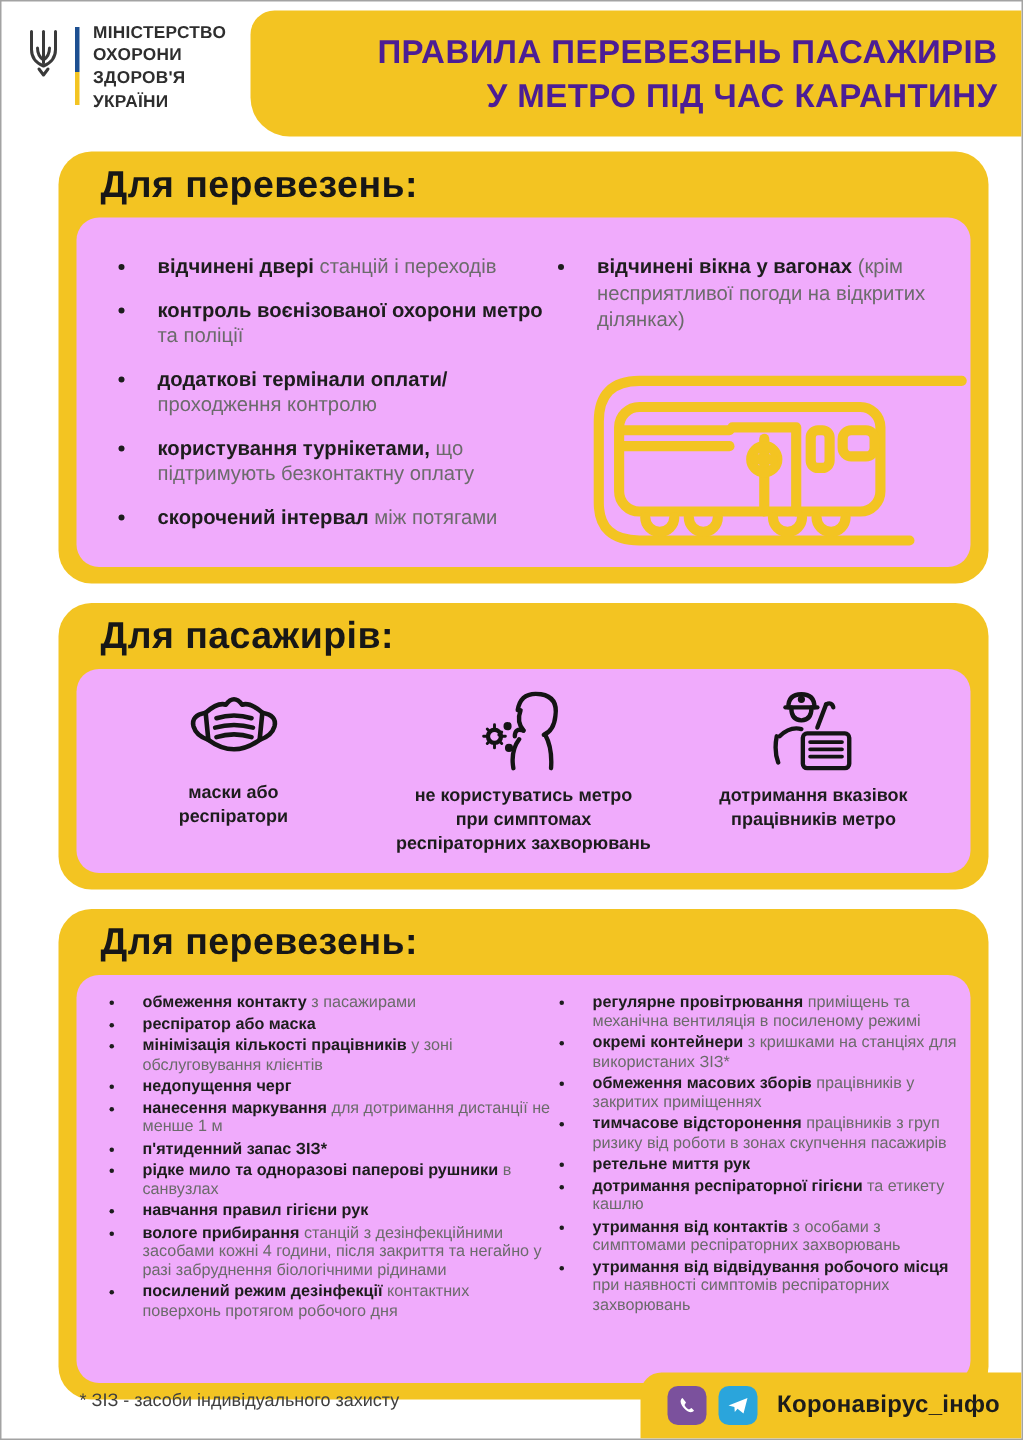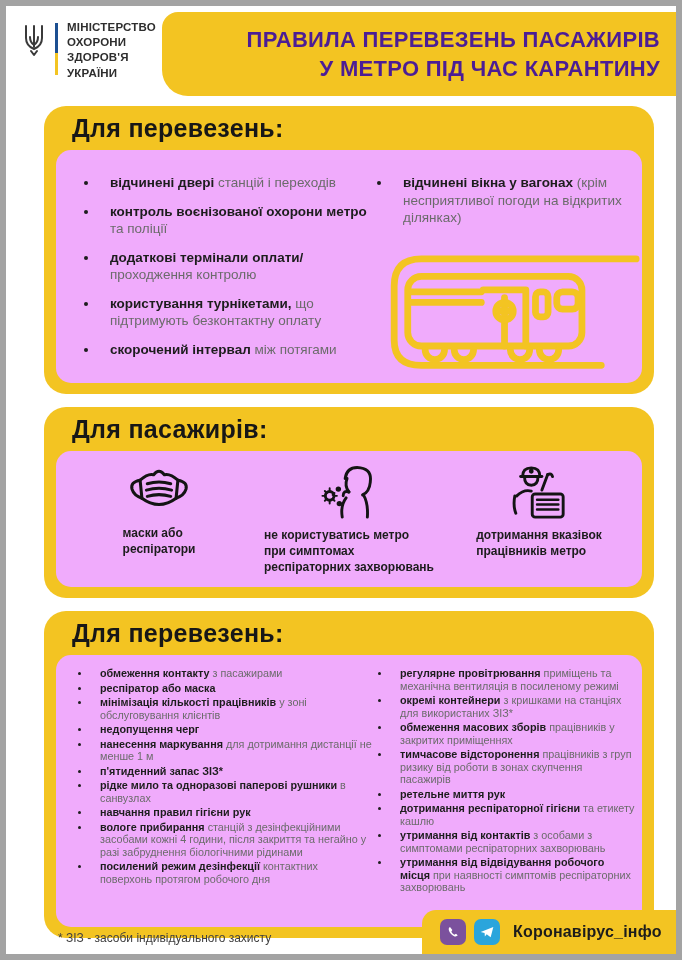--- a/index.html
+++ b/index.html
@@ -1,19 +1,19 @@
 <!DOCTYPE html>
 <html><head>
 <meta charset="utf-8">
 <style>
   * { margin:0; padding:0; box-sizing:border-box; }
   body { background:#e9e9e9; font-family:"Liberation Sans", sans-serif; }
   .page {
     position:relative; width:682px; height:960px; margin:0 auto;
-    background:#ffffff; border:6px solid #a3a3a3; overflow:hidden;
+    background:#ffffff; border:1px solid #a3a3a3; overflow:hidden;
     font-family:"Liberation Sans", sans-serif;
   }
   
   .logo { position:absolute; left:16px; top:14px; display:flex; align-items:flex-start; gap:9px; }
   .trident { margin-top:3px; }
   .flag-bar { width:3px; height:52px; margin-top:3px;
     background:linear-gradient(#1d4f91 58%, #f3c422 58%); }
   .ministry-name { font-size:11.5px; font-weight:700; color:#2e2e2e; line-height:1.32; letter-spacing:.2px; }
   .banner {
     position:absolute; top:6px; right:0; width:514px; height:84px;
@@ -34,21 +34,21 @@
   ul.bullets { list-style:none; }
   ul.bullets li { position:relative; padding-left:34px; margin-bottom:11px;
     font-size:13.5px; line-height:1.3; color:#6b6b6b; }
   ul.bullets li::before { content:""; position:absolute; left:8px; top:7px;
     width:4px; height:4px; border-radius:50%; background:#1d1d1d; }
   ul.bullets b { color:#1d1d1d; font-weight:700; }
   .train { position:absolute; right:2px; bottom:2px; }
   
   .card2 { min-height:98px; display:flex; align-items:flex-start; padding:12px 8px 12px; }
   .fig { flex:1; display:flex; flex-direction:column; align-items:center; }
-  .fig-label { font-size:12px; font-weight:700; color:#1c1c1c; text-align:left;
+  .fig-label { font-size:12px; font-weight:700; color:#1c1c1c; text-align:center;
     line-height:1.3; white-space:pre-line; margin-top:7px; }
   
   .card3 { padding:12px 6px 8px 16px; min-height:272px; display:flex; }
   .card3 .colL { width:300px; flex:0 0 300px; }
   .card3 .colR { flex:1; }
   ul.bullets.small li { font-size:10.8px; line-height:1.16; padding-left:28px; margin-bottom:2px; color:#6b6b6b; }
   ul.bullets.small li::before { left:6px; top:5px; width:3px; height:3px; }
   
   .footnote { position:absolute; left:52px; top:925px; font-size:12px; color:#3f3f3f; }
   .footer-box {

